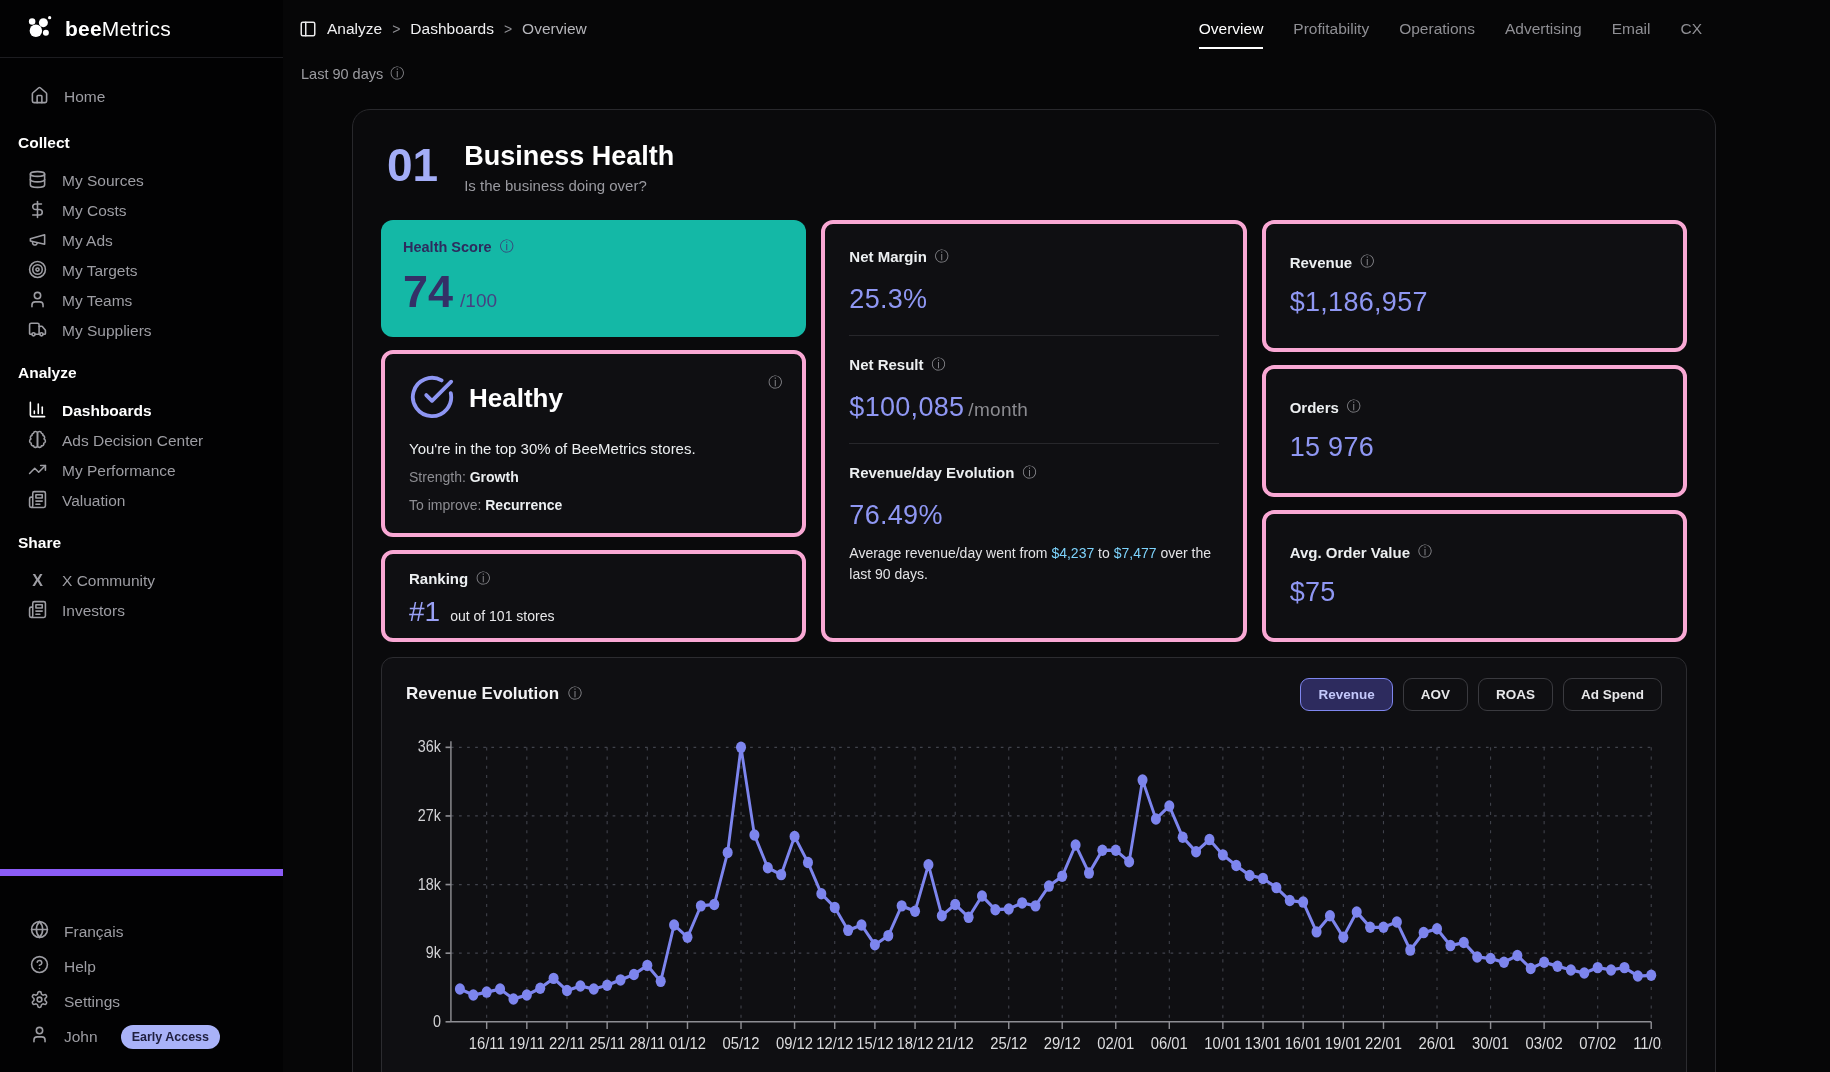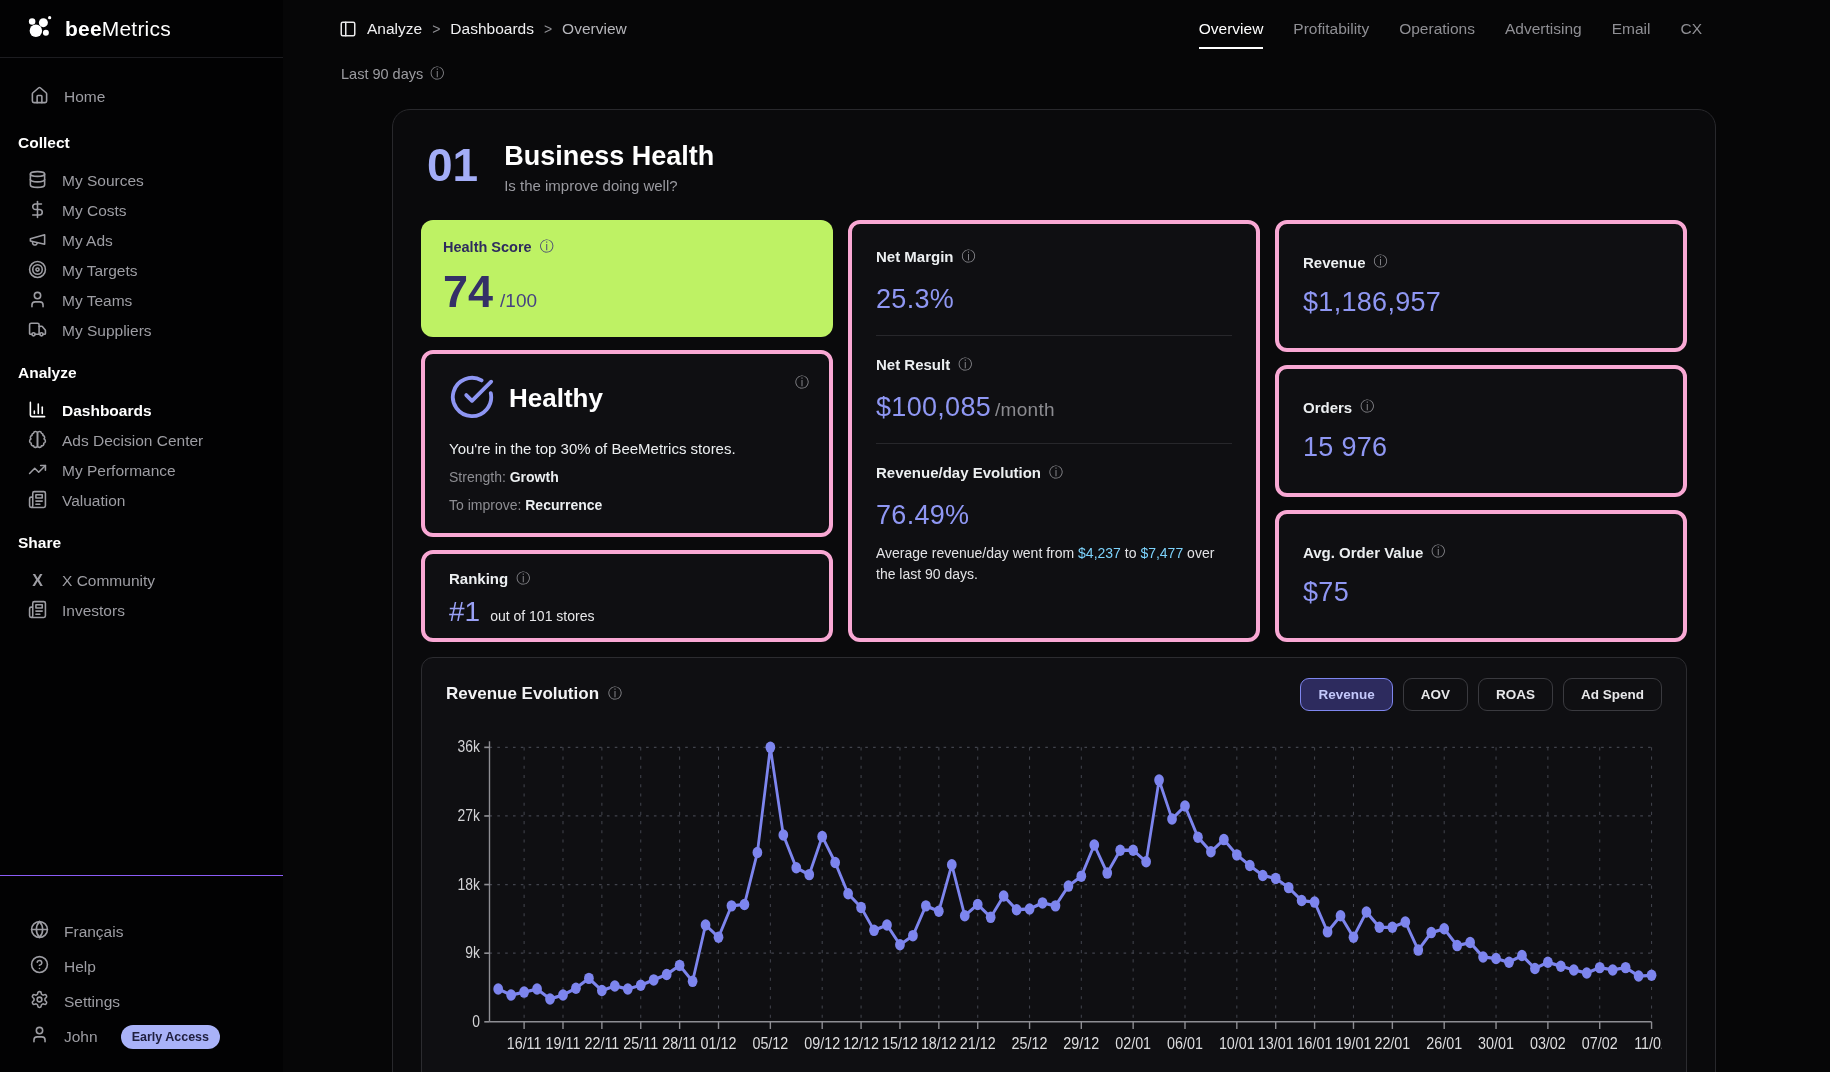--- a/index.html
+++ b/index.html
@@ -1,33 +1,33 @@
 <!DOCTYPE html>
 <html><head>
 <meta charset="utf-8">
 <style>
   * { margin:0; padding:0; box-sizing:border-box; }
   html,body { width:1830px; height:1072px; overflow:hidden; background:#060607;
               font-family:"Liberation Sans", sans-serif; color:#e8e8ea; }
-  .app { display:flex; width:1738px; height:1072px;gap:40px; }
+  .app { display:flex; width:1738px; height:1072px; }
 
   
   .sidebar { width:283px; height:1072px; background:#020203; display:flex; flex-direction:column; flex-shrink:0; }
   .logo-row { height:58px; display:flex; align-items:center; gap:11px; padding:0 24px;
               border-bottom:1px solid #1c1c20; }
   .logo-text { font-size:21px; color:#ffffff; letter-spacing:.2px; }
   .logo-text b { font-weight:700; }
   .nav { padding:20px 0 0 0; flex:1; }
   .nav-item { display:flex; align-items:center; gap:15px; height:30px; padding-left:28px;
               color:#9d9da3; font-size:15.5px; cursor:pointer; }
   .nav-item.top { padding-left:30px; height:38px; margin-bottom:6px;}
   .nav-item.active { color:#ffffff; font-weight:700; }
   .nav-item svg { flex-shrink:0; }
   .sec-title { padding:0 18px; margin:18px 0 14px 0; font-size:15.5px; font-weight:700; color:#ffffff; }
-  .side-footer { border-top:1px solid #8b5cf6; margin:0 0 0 0; padding:38px 0 18px 0; }
+  .side-footer { border-top:7px solid #8b5cf6; margin:0 0 0 0; padding:38px 0 18px 0; }
   .side-footer .nav-item { height:35px; padding-left:30px; }
   .badge { background:#a9b2f8; color:#20203f; font-size:12.5px; font-weight:700;
            border-radius:14px; padding:5px 11px; margin-left:8px; }
 
   
   .main { flex:1; padding:0 22px 0 16px; }
   .topbar { display:flex; justify-content:space-between; align-items:flex-start; padding-top:20px; }
   .crumbs { display:flex; align-items:center; gap:10px; font-size:15.5px; }
   .crumb { color:#efeff1; cursor:pointer; }
   .crumb.last { color:#b6b6bb; }
@@ -46,21 +46,21 @@
   .sec-sub { font-size:15px; color:#9a9aa0; margin-top:5px; }
 
   .grid3 { display:grid; grid-template-columns:1fr 1fr 1fr; gap:15px; margin-top:26px; }
   .col { display:flex; flex-direction:column; gap:13px; height:422px; }
   .card { background:#0f0f12; border:4px solid #f9a8d4; border-radius:12px; padding:18px 24px; }
   .label-row { display:flex; align-items:center; gap:8px; font-size:15px; font-weight:700; color:#eceff1; }
   .info { font-size:14px; color:#8a8a8f; font-weight:400; cursor:pointer; }
   .metric-value { font-size:27px; color:#8f97f3; margin-top:18px; letter-spacing:.3px; }
   .metric-suffix { font-size:19px; color:#8b8b90; margin-left:4px; }
 
-  .health-card { background:#bef264; border:none; border-radius:12px; padding:18px 22px; height:117px; }
+  .health-card { background:#14b8a6; border:none; border-radius:12px; padding:18px 22px; height:117px; }
   .health-card .label-row { color:#2e2b5e; font-size:14.5px; }
   .health-card .info { color:#3d3975; }
   .health-value { margin-top:10px; display:flex; align-items:baseline; gap:7px; }
   .health-value .big { font-size:45px; font-weight:700; color:#343067; }
   .health-value .den { font-size:19px; color:#464282;margin-top:8px; }
 
   .status-card { flex:1; padding:20px 24px; position:relative; }
   .status-head { display:flex; align-items:center; gap:14px; }
   .status-title { font-size:26px; font-weight:700; color:#ffffff; }
   .status-info { position:absolute; top:20px; right:20px; }
@@ -288,21 +288,21 @@
     <div class="period">
       <span>Last 90 days</span>
       <span class="info">ⓘ</span>
     </div>
 
     <section class="outer-card">
       <div class="sec-head">
         <div class="sec-num">01</div>
         <div>
           <div class="sec-title-main">Business Health</div>
-          <div class="sec-sub">Is the improve doing well?</div>
+          <div class="sec-sub">Is the business doing over?</div>
         </div>
       </div>
 
       <div class="grid3">
 
         <div class="col">
           <div class="health-card">
             <div class="label-row">
               <span>Health Score</span>
               <span class="info">ⓘ</span>

